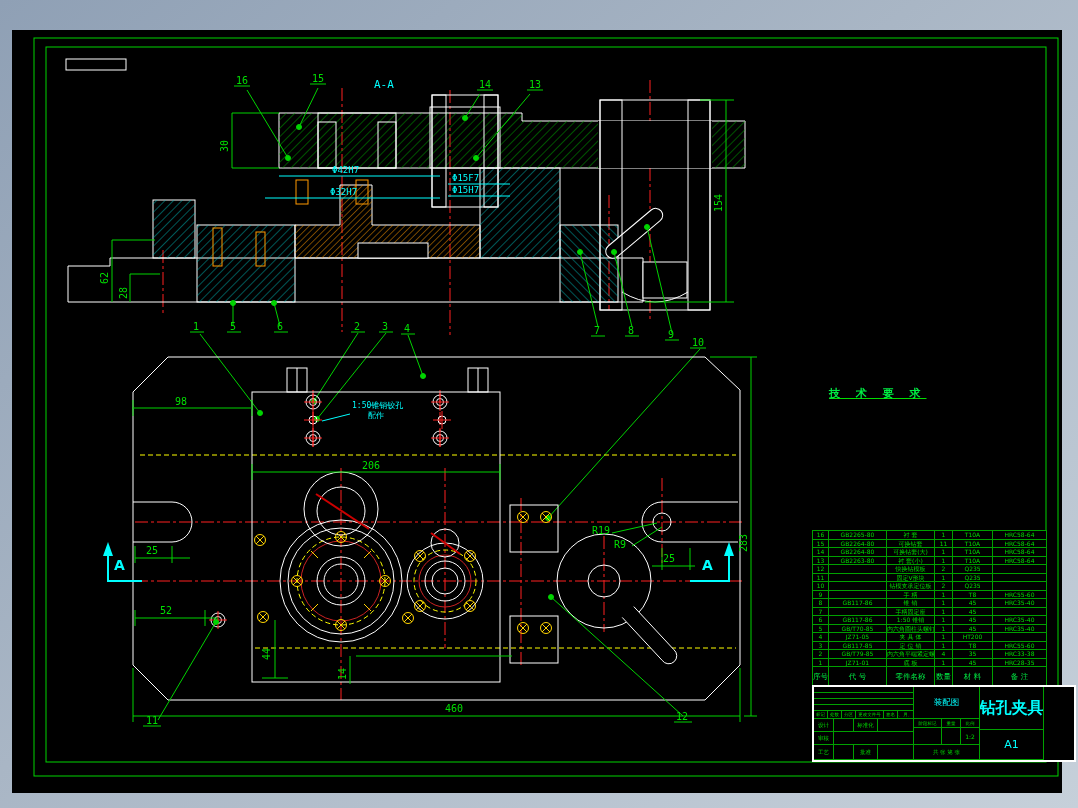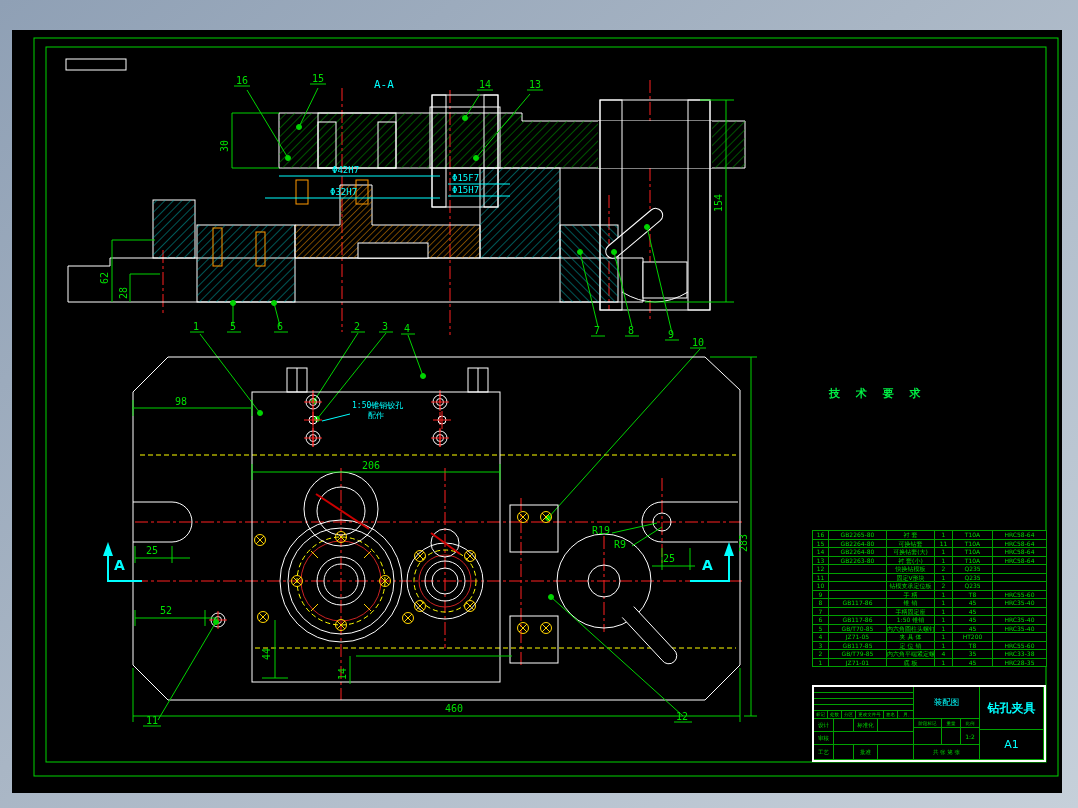--- a/index.html
+++ b/index.html
@@ -21,29 +21,29 @@
   .rr{stroke:#cc2222;stroke-width:1;fill:none}
   .yd{stroke:#ffff00;stroke-width:1;fill:none;stroke-dasharray:5 3}
   .yl{stroke:#ffd400;stroke-width:1;fill:none}
   .ol{stroke:#ff9900;stroke-width:1;fill:none}
   .dimtxt{fill:#00e000;font:10px "DejaVu Sans Mono",monospace}
   .ct{fill:#00e000;font:10px "DejaVu Sans Mono",monospace}
   .cyt{fill:#00ffff;font:9px "DejaVu Sans Mono",monospace}
   .cyA{fill:#00ffff;font:bold 14px "DejaVu Sans",sans-serif}
   
   .panel{position:absolute;color:#00dd00;}
-  #techreq{left:797px;top:386px;width:252px;}
+  #techreq{left:797px;top:386px;width:252px;text-decoration:underline;}
   #techreq .tr-title{color:#00ee44;font-size:11px;letter-spacing:6px;margin-left:32px;margin-bottom:6px;font-weight:bold}
   #techreq .tr-item{font-size:8px;line-height:11.5px;white-space:nowrap;color:#00dd00}
   #parts-list{left:812px;top:530px;width:234px;background:#000;border-left:1px solid #00a000;border-top:1px solid #00a000;}
   .plr{display:grid;grid-template-columns:16px 58px 48px 18px 40px 54px;height:8.5px;}
   .plc{border-right:1px solid #00a000;border-bottom:1px solid #00a000;font-size:6px;line-height:8px;color:#00dd00;overflow:hidden;white-space:nowrap;text-align:center}
   .plh{display:grid;grid-template-columns:16px 58px 48px 18px 40px 54px;height:19px;border-bottom:1px solid #00a000;}
   .plhc{border-right:1px solid #00a000;font-size:7.5px;line-height:19px;color:#00ee44;text-align:center;overflow:hidden;white-space:nowrap}
-  #title-block{left:812px;top:685px;width:234px;height:77px;background:#000;border:2px solid #fff;box-sizing:border-box;padding-left:12px;}
+  #title-block{left:812px;top:685px;width:264px;height:77px;background:#000;border:2px solid #fff;box-sizing:border-box;padding-left:12px;}
   .tbc{position:absolute;border-right:1px solid #00a000;border-bottom:1px solid #00a000;color:#00dd00;display:flex;align-items:center;justify-content:center;overflow:hidden;white-space:nowrap;box-sizing:border-box}
   .tiny{font-size:4.5px}
   .sm{font-size:5.5px}
   .cyan{color:#00ffff}
 </style>
 </head>
 <body>
 
 <div id="canvas"></div>
 
@@ -549,20 +549,28 @@
       </div>
       <div class="plr">
         <div class="plc">1</div>
         <div class="plc">JZ71-01</div>
         <div class="plc">底  板</div>
         <div class="plc">1</div>
         <div class="plc">45</div>
         <div class="plc">HRC28-35</div>
       </div>
     </div>
+  <div class="plh" id="pl-head">
+      <div class="plhc">序号</div>
+      <div class="plhc">代  号</div>
+      <div class="plhc">零件名称</div>
+      <div class="plhc">数量</div>
+      <div class="plhc">材  料</div>
+      <div class="plhc">备  注</div>
+    </div>
 </div>
 
 <div id="title-block" class="panel">
 
   <div class="tbc" style="left:0;top:0;width:100px;height:6px"></div>
   <div class="tbc" style="left:0;top:6px;width:100px;height:6px"></div>
   <div class="tbc" style="left:0;top:12px;width:100px;height:6px"></div>
   <div class="tbc" style="left:0;top:18px;width:100px;height:6px"></div>
   <div class="tbc tiny" style="left:0;top:24px;width:14px;height:8px">标记</div>
   <div class="tbc tiny" style="left:14px;top:24px;width:14px;height:8px">处数</div>
@@ -583,15 +591,15 @@
 
   <div class="tbc cyan" style="left:100px;top:0;width:66px;height:32px;font-size:8.5px">装配图</div>
   <div class="tbc tiny" style="left:100px;top:32px;width:28px;height:9px">阶段标记</div>
   <div class="tbc tiny" style="left:128px;top:32px;width:19px;height:9px">重量</div>
   <div class="tbc tiny" style="left:147px;top:32px;width:19px;height:9px">比例</div>
   <div class="tbc" style="left:100px;top:41px;width:28px;height:17px"></div>
   <div class="tbc" style="left:128px;top:41px;width:19px;height:17px"></div>
   <div class="tbc" style="left:147px;top:41px;width:19px;height:17px;font-size:6px">1:2</div>
   <div class="tbc sm" style="left:100px;top:58px;width:66px;height:15px">共 张 第 张</div>
 
-  <div class="tbc cyan" style="left:166px;top:0;width:64px;height:43px;font-size:12px;font-weight:bold">钻孔夹具</div>
+  <div class="tbc cyan" style="left:166px;top:0;width:64px;height:43px;font-size:16px;font-weight:bold">钻孔夹具</div>
   <div class="tbc cyan" style="left:166px;top:43px;width:64px;height:30px;font-size:11px">A1</div>
 </div>
 
 </body></html>

